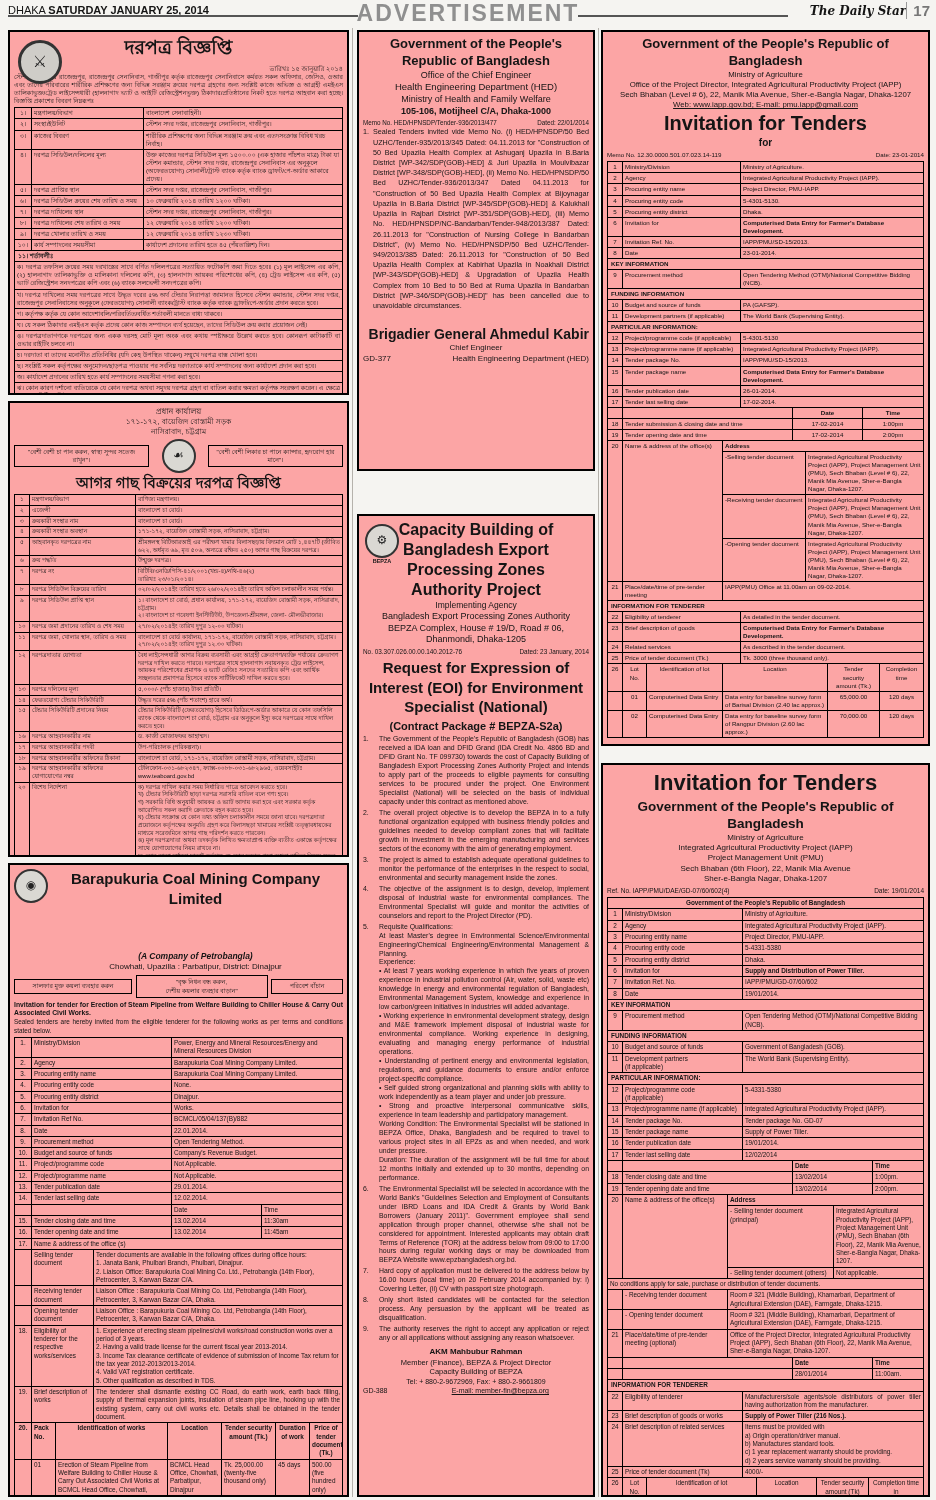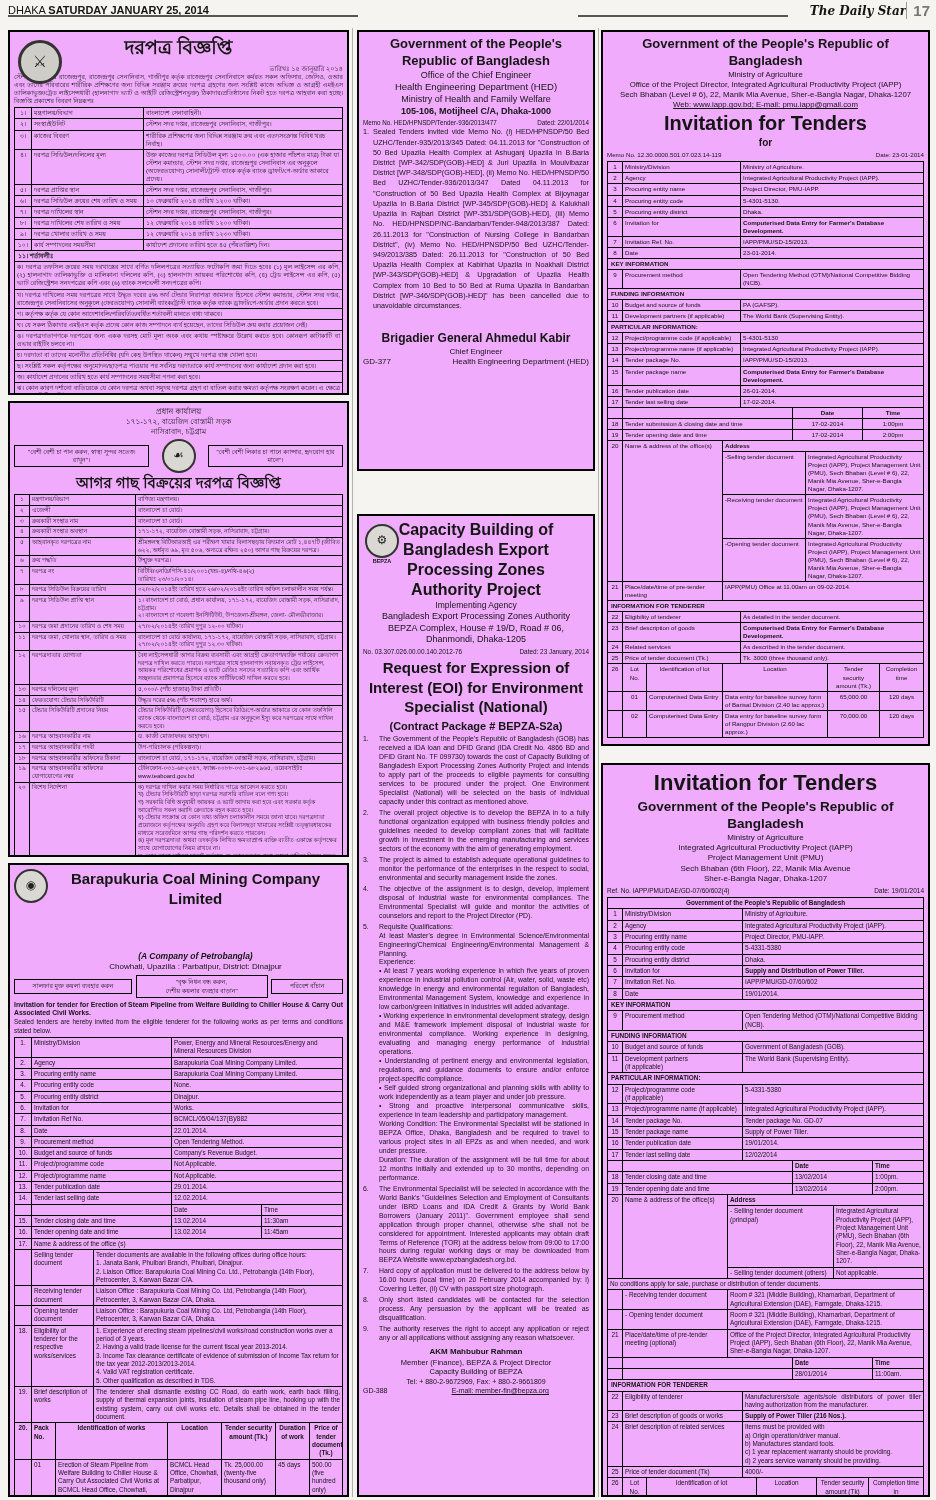--- a/index.html
+++ b/index.html
@@ -4,21 +4,21 @@
 <style>
   html,body{margin:0;padding:0;background:#dddbd6;font-family:"Liberation Sans",sans-serif;color:#151515;}
   #page{position:relative;width:936px;height:1500px;background:#f5f4f1;overflow:hidden;}
   .hdr-left{position:absolute;left:8px;top:4px;font-size:11px;font-weight:bold;}
   .hdr-left .city{font-weight:normal;}
   .hdr-center{position:absolute;left:0;right:0;top:0;text-align:center;font-size:23px;font-weight:bold;color:#8f8f8f;letter-spacing:2px;}
   .hdr-mast{position:absolute;right:30px;top:4px;font-family:"DejaVu Serif",serif;font-style:italic;font-weight:bold;font-size:12px;}
   .hdr-pg{position:absolute;right:6px;top:2px;font-size:15px;color:#777;font-weight:bold;border-left:1px solid #999;padding-left:6px;}
   .hrule{position:absolute;height:2px;background:#555;top:15px;}
   .colrule{position:absolute;width:1px;background:#b5b2ac;top:28px;bottom:3px;}
-  .box{position:absolute;border:2px solid #000;background:#f0abfc;box-sizing:border-box;padding:4px;overflow:hidden;line-height:1.3;}
+  .box{position:absolute;border:2px solid #000;background:#fca5a5;box-sizing:border-box;padding:4px;overflow:hidden;line-height:1.3;}
   .c{text-align:center;} .r{text-align:right;} .b{font-weight:bold;} .i{font-style:italic;} .u{text-decoration:underline;} .j{text-align:justify;}
   .pl{white-space:pre-line;}
   .tb{border:1px solid #000;margin-top:2px;}
   .tr{display:flex;border-bottom:1px solid #000;align-items:stretch;}
   .tb > .tr:last-child, .tb > template + .tr:last-child {border-bottom:none;}
   .tr>div{padding:1px 2px;box-sizing:border-box;}
   .tr>div+div{border-left:1px solid #000;}
   .sec{font-weight:bold;padding:1px 3px;border-bottom:1px solid #000;}
   .np{padding:0 !important;}
   .subhead{padding:1px 2px;}
@@ -37,20 +37,21 @@
   .slogan{border:1px solid #000;padding:2px 4px;text-align:center;}
   .memoline{display:flex;justify-content:space-between;margin-top:2px;}
   .bullet-item{display:flex;margin-bottom:2px;}
 </style>
 </head>
 <body>
 
 <div id="page">
 
   <div class="hdr-left"><span class="city">DHAKA </span><span>SATURDAY JANUARY 25, 2014</span></div>
+  <div class="hdr-center">ADVERTISEMENT</div>
   <div class="hrule" style="left:8px;width:350px;"></div>
   <div class="hrule" style="left:578px;width:210px;"></div>
   <div class="hdr-mast">The Daily Star</div>
   <div class="hdr-pg">17</div>
 
   <div class="colrule" style="left:352px;"></div>
   <div class="colrule" style="left:598px;"></div>
 
   <div class="box" style="left:8px;top:30px;width:341px;height:365px;font-size:6.2px;">
     <div class="emblem" style="position:absolute;left:8px;top:8px;">⚔</div>
@@ -520,21 +521,21 @@
     <div class="c" style="font-size:9px;">Ministry of Health and Family Welfare</div>
     <div class="c" style="font-size:9px;font-weight:bold;">105-106, Motijheel C/A, Dhaka-1000</div>
     <div class="memoline" style="font-size:6.3px;">
       <span>Memo No. HED/HPNSDP/Tender-936/2013/477</span>
       <span>Dated: 22/01/2014</span>
     </div>
     <div style="display:flex;">
       <div class="w10">1.</div>
       <div class="fx j" style="line-height:1.42;">Sealed Tenders invited vide Memo No. (i) HED/HPNSDP/50 Bed UZHC/Tender-935/2013/345 Dated: 04.11.2013 for "Construction of 50 Bed Upazila Health Complex at Ashuganj Upazila in B.Baria District [WP-342/SDP(GOB)-HED] &amp; Juri Upazila in Moulvibazar District [WP-348/SDP(GOB)-HED], (ii) Memo No. HED/HPNSDP/50 Bed UZHC/Tender-936/2013/347 Dated 04.11.2013 for "Construction of 50 Bed Upazila Health Complex at Bijoynagar Upazila in B.Baria District [WP-345/SDP(GOB)-HED] &amp; Kalukhali Upazila in Rajbari District [WP-351/SDP(GOB)-HED], (iii) Memo No. HED/HPNSDP/NC-Bandarban/Tender-948/2013/387 Dated: 26.11.2013 for "Construction of Nursing College in  Bandarban District", (iv) Memo No. HED/HPNSDP/50 Bed UZHC/Tender-949/2013/385 Dated: 26.11.2013 for "Construction of 50 Bed Upazila Health Complex at Kabirhat Upazila in Noakhali District [WP-343/SDP(GOB)-HED] &amp; Upgradation of Upazila Health Complex from 10 Bed to 50 Bed at Ruma Upazila in Bandarban District [WP-346/SDP(GOB)-HED]" has been cancelled due to unavoidable circumstances.</div>
     </div>
-    <div class="c b" style="font-size:12px;margin-top:20px;">Brigadier General Ahmedul Kabir</div>
+    <div class="c b" style="font-size:14px;margin-top:14px;text-align:right;">Brigadier General Ahmedul Kabir</div>
     <div class="c" style="font-size:8px;">Chief Engineer</div>
     <div style="display:flex;justify-content:space-between;font-size:8px;">
       <span>GD-377</span>
       <span>Health Engineering Department (HED)</span>
     </div>
   </div>
 
   <div class="box" style="left:357px;top:514px;width:238px;height:983px;font-size:6.9px;">
     <div style="position:absolute;left:6px;top:8px;text-align:center;">
       <div class="logo-sm">⚙</div>

